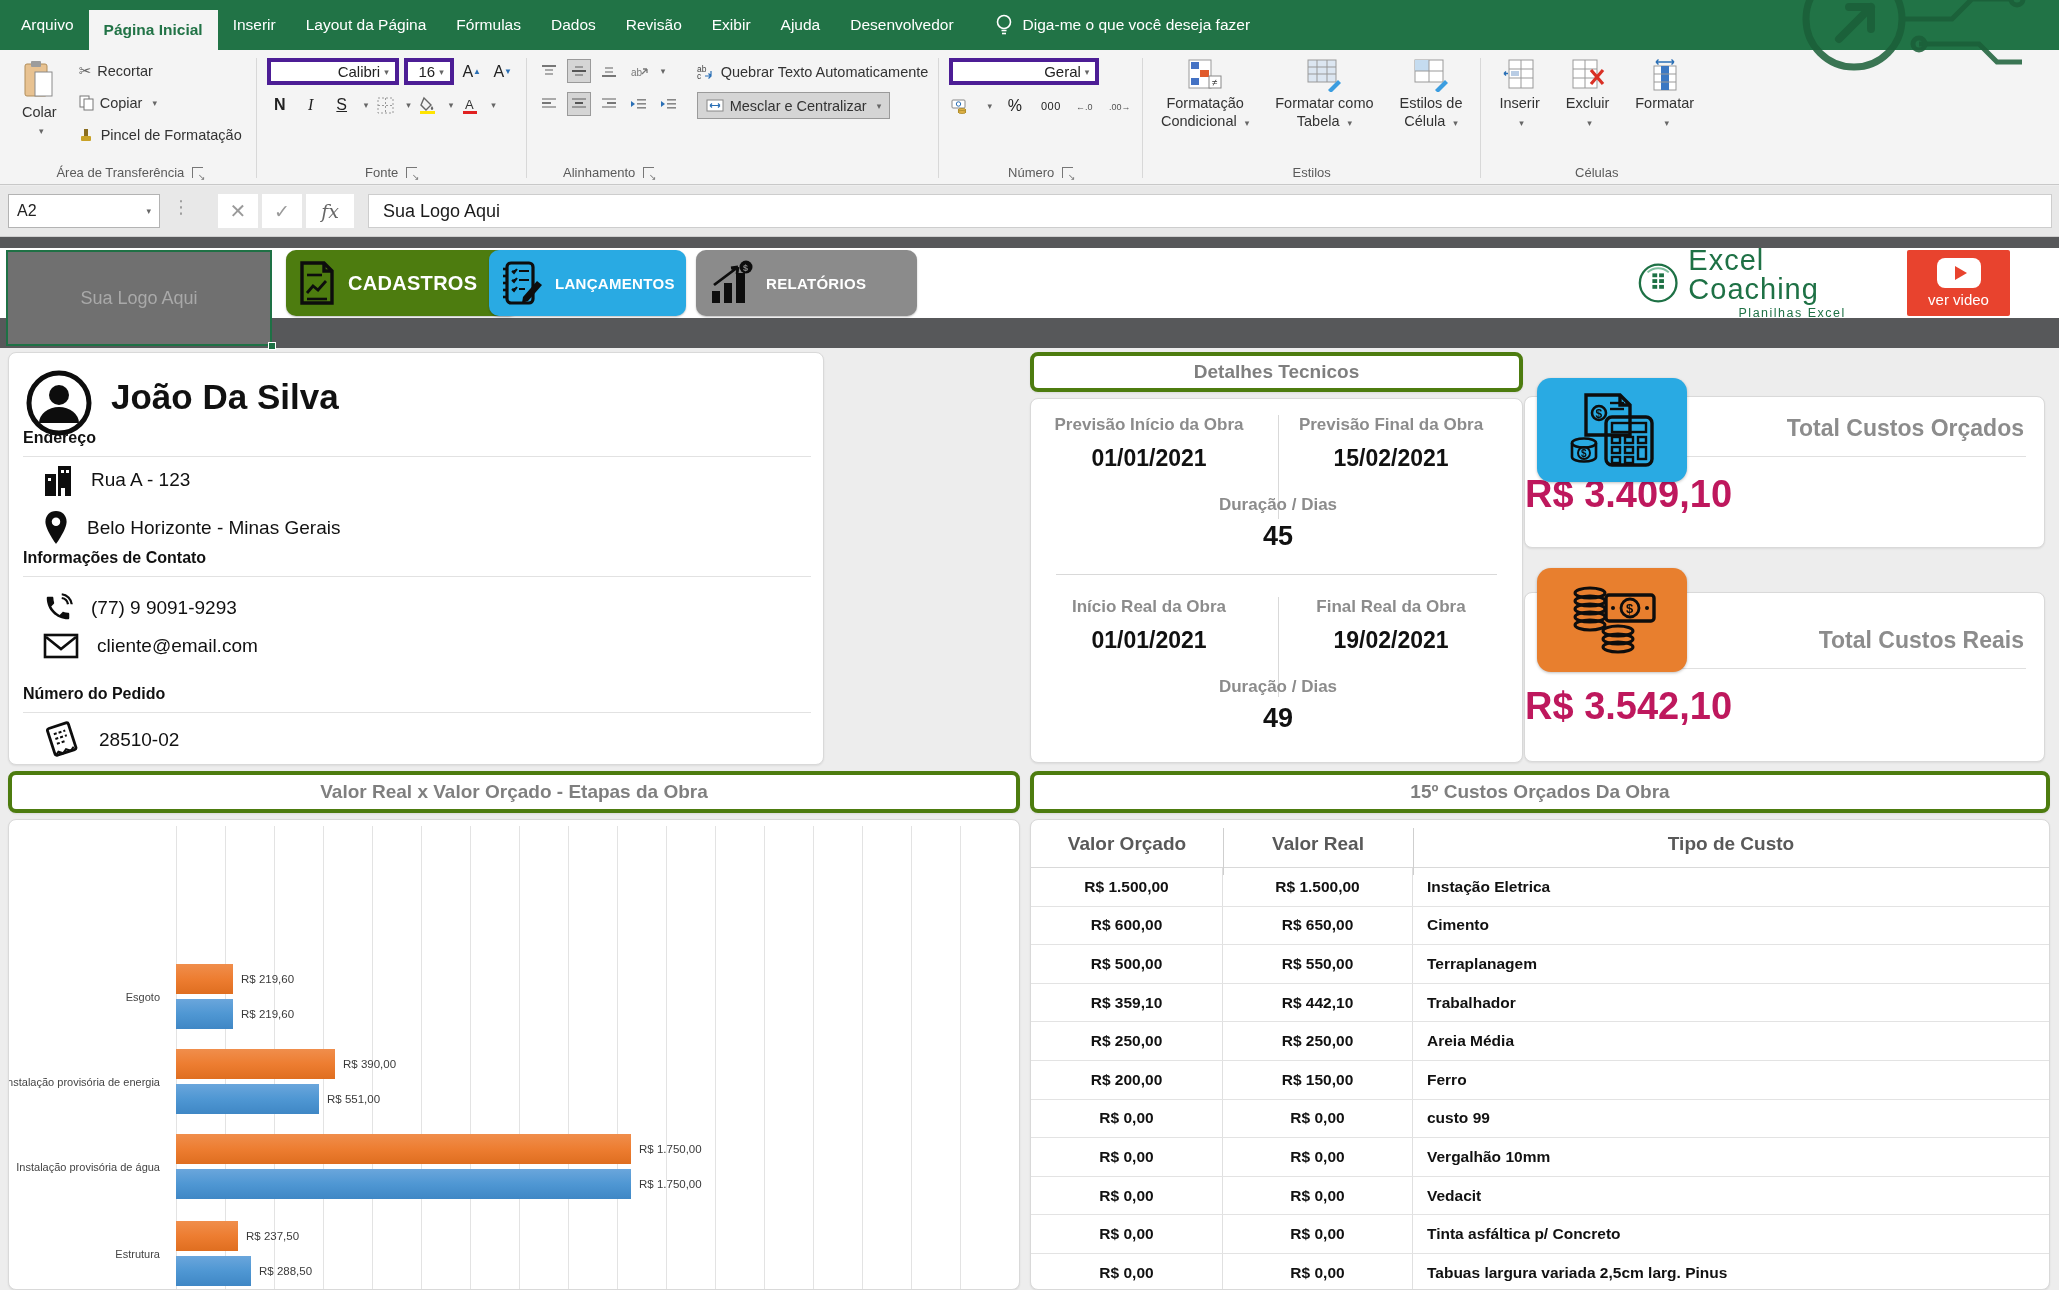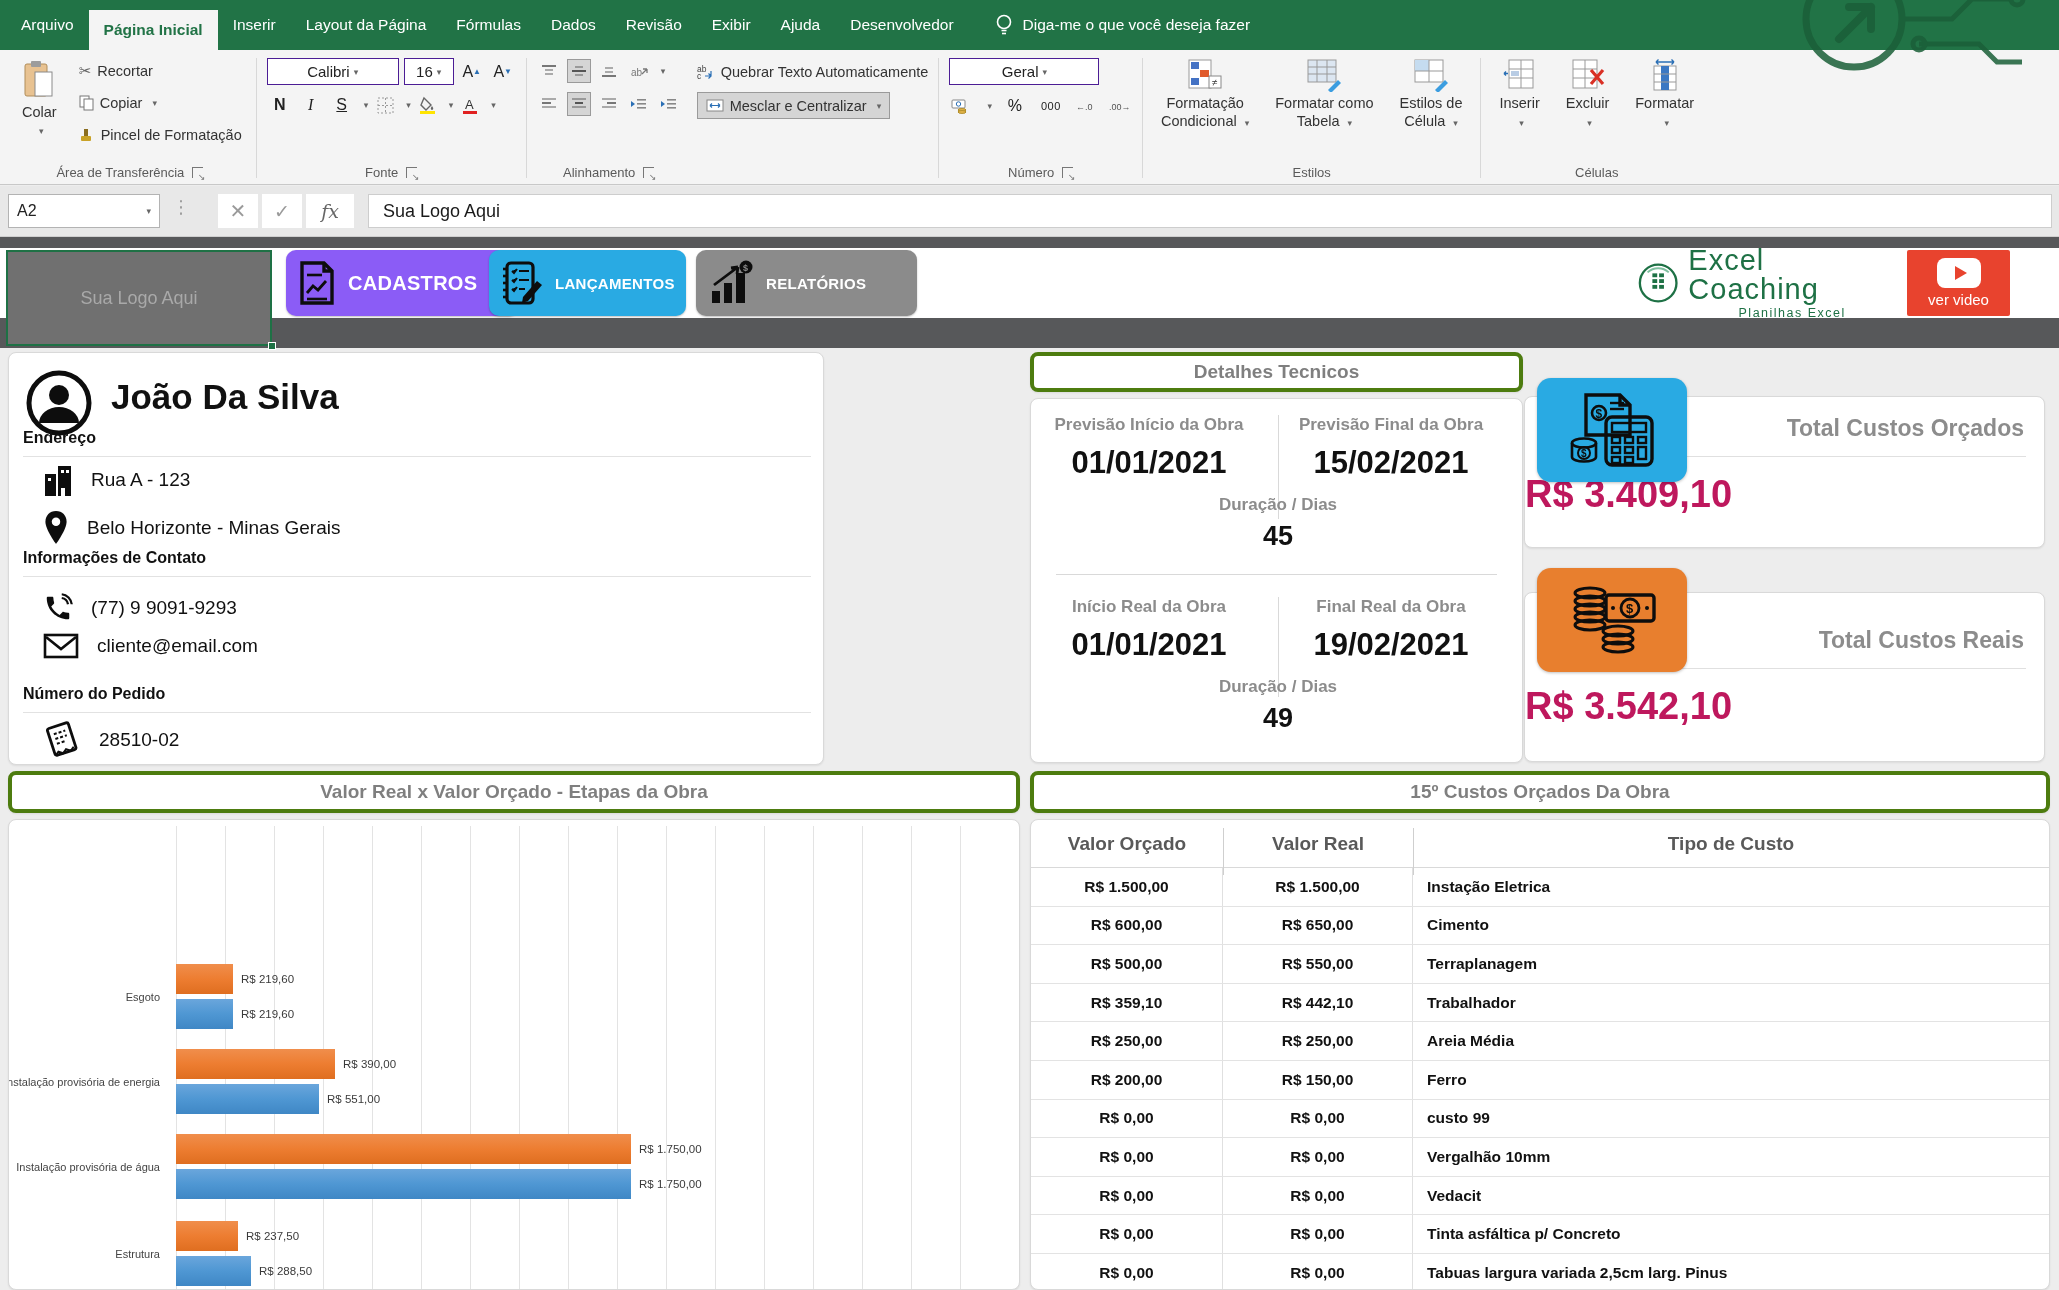--- a/index.html
+++ b/index.html
@@ -17,21 +17,21 @@
   .ribbon{position:absolute;left:0;top:50px;width:2059px;height:135px;background:#f4f4f4;border-bottom:1px solid #c8c8c8;display:flex;align-items:stretch;padding:2px 6px 0 6px;}
   .rgroup{display:flex;flex-direction:column;}
   .rg-body{flex:1;display:flex;align-items:flex-start;padding:6px 8px 0 8px;gap:10px;}
   .rg-label{height:22px;display:flex;align-items:center;justify-content:center;gap:8px;color:#5a5a5a;font-size:13px;padding-bottom:2px;}
   .rsep{width:1px;background:#d8d8d8;margin:6px 2px;}
   .launcher{width:11px;height:11px;border-top:1px solid #777;border-left:1px solid #777;position:relative;display:inline-block;}
   .launcher:after{content:"↘";position:absolute;right:-2px;bottom:-4px;font-size:9px;color:#777;}
   .caret{font-size:9px;color:#666;margin-left:4px;}
   .smallbtn{display:flex;align-items:center;gap:6px;font-size:14.5px;color:#333;height:26px;padding:0 4px;}
   .paste{display:flex;flex-direction:column;align-items:center;font-size:14.5px;color:#333;padding:2px 8px;gap:6px;text-align:right;}
-  .combo{border:1px solid #4c1d95;background:#fff;height:27px;display:flex;align-items:center;padding:0 6px;font-size:15px;color:#222;justify-content:center;}
+  .combo{border:4px solid #4c1d95;background:#fff;height:27px;display:flex;align-items:center;padding:0 6px;font-size:15px;color:#222;justify-content:flex-end;}
   .fontrow{display:flex;align-items:center;gap:5px;}
   .fbtn2{min-width:26px;height:26px;display:flex;align-items:center;justify-content:center;font-size:16px;color:#222;}
   .colcol{display:flex;flex-direction:column;gap:6px;}
   .iconbtn{height:24px;min-width:24px;display:flex;align-items:center;justify-content:center;}
   .iconbtn.sel{background:#d5d5d5;border:1px solid #9a9a9a;}
   .alirow{display:flex;align-items:center;gap:6px;height:26px;}
   .bigbtn{display:flex;flex-direction:column;align-items:center;font-size:14.5px;color:#333;text-align:center;padding:0 8px;gap:2px;line-height:1.25;}
   .mergebtn{display:flex;align-items:center;gap:6px;background:#d5d5d5;border:1px solid #9a9a9a;height:27px;padding:0 8px;font-size:14.5px;color:#333;}
   .wrapbtn{display:flex;align-items:center;gap:6px;height:27px;font-size:14.5px;color:#333;}
   .numicons{display:flex;align-items:center;gap:10px;height:27px;}
@@ -67,21 +67,21 @@
   .client{left:8px;top:352px;width:816px;height:413px;}
   .avatar{position:absolute;left:16px;top:16px;}
   .cname{position:absolute;left:102px;top:24px;font-size:35px;font-weight:bold;color:#111;}
   .chead{position:absolute;left:14px;right:12px;font-size:16px;font-weight:bold;color:#111;border-bottom:1px solid #e2e2e2;padding-bottom:9px;}
   .crow{position:absolute;left:34px;display:flex;align-items:center;gap:18px;font-size:19px;color:#111;}
 
   
   .det-title{left:1030px;top:352px;width:493px;height:40px;}
   .det-body{left:1030px;top:398px;width:493px;height:365px;}
   .dlabel{position:absolute;font-size:17px;font-weight:bold;color:#8c8c8c;text-align:center;transform:translateX(-50%);white-space:nowrap;}
-  .dvalue{position:absolute;font-size:31px;font-weight:bold;color:#111;text-align:left;transform:translateX(-50%);white-space:nowrap;}
+  .dvalue{position:absolute;font-size:23px;font-weight:bold;color:#111;text-align:left;transform:translateX(-50%);white-space:nowrap;}
   .dbig{position:absolute;font-size:27px;font-weight:bold;color:#111;text-align:center;transform:translateX(-50%);}
   .dvsep{position:absolute;left:247px;width:1px;background:#d9d9d9;}
   .dhsep{position:absolute;left:25px;right:25px;height:1px;background:#d9d9d9;top:175px;}
 
   
   .kpitile{position:absolute;width:150px;height:104px;border-radius:14px;display:flex;align-items:center;justify-content:center;box-shadow:0 1px 3px rgba(0,0,0,.25);z-index:3;}
   .kpicard{position:absolute;left:1524px;width:521px;background:#fff;border:1px solid #d9d9d9;border-radius:8px;box-shadow:0 1px 2px rgba(0,0,0,.08);z-index:2;}
   .kpititle{margin:18px 20px 0 180px;text-align:right;font-size:23px;font-weight:bold;color:#8c8c8c;}
   .kpidiv{margin:14px 18px 0 40px;border-top:1px solid #e0e0e0;}
   .kpival{margin-top:16px;font-size:38px;font-weight:bold;color:#be185d;}
@@ -491,21 +491,21 @@
 
   <div class="strip1"></div>
   <div class="whiteband"></div>
   <div class="strip2"></div>
 
   <div class="logocell">
       <span>Sua Logo Aqui</span>
     </div>
   <div class="fillhandle"></div>
 
-  <div class="navbtn" style="left:286px;width:233px;background:#8b5cf6;font-size:20px;">
+  <div class="navbtn" style="left:286px;width:233px;background:#4d7c0f;font-size:20px;">
     <svg width="42" height="48" viewBox="0 0 42 48">
         <path d="M6 4 h22 l8 8 v32 h-30 Z" fill="none" stroke="#0d0d0d" stroke-width="3.4"></path>
         <path d="M28 4 v8 h8" fill="none" stroke="#0d0d0d" stroke-width="3.4"></path>
         <line x1="11" y1="16" x2="26" y2="16" stroke="#0d0d0d" stroke-width="2.6"></line>
         <polyline points="11,34 17,27 22,31 30,22" fill="none" stroke="#0d0d0d" stroke-width="2.8"></polyline>
         <line x1="11" y1="40" x2="31" y2="40" stroke="#0d0d0d" stroke-width="2.6"></line>
       </svg>
     <span class="nlabel">CADASTROS</span>
   </div>
   <div class="navbtn" style="left:489px;width:197px;background:#29aae3;font-size:15px;">

